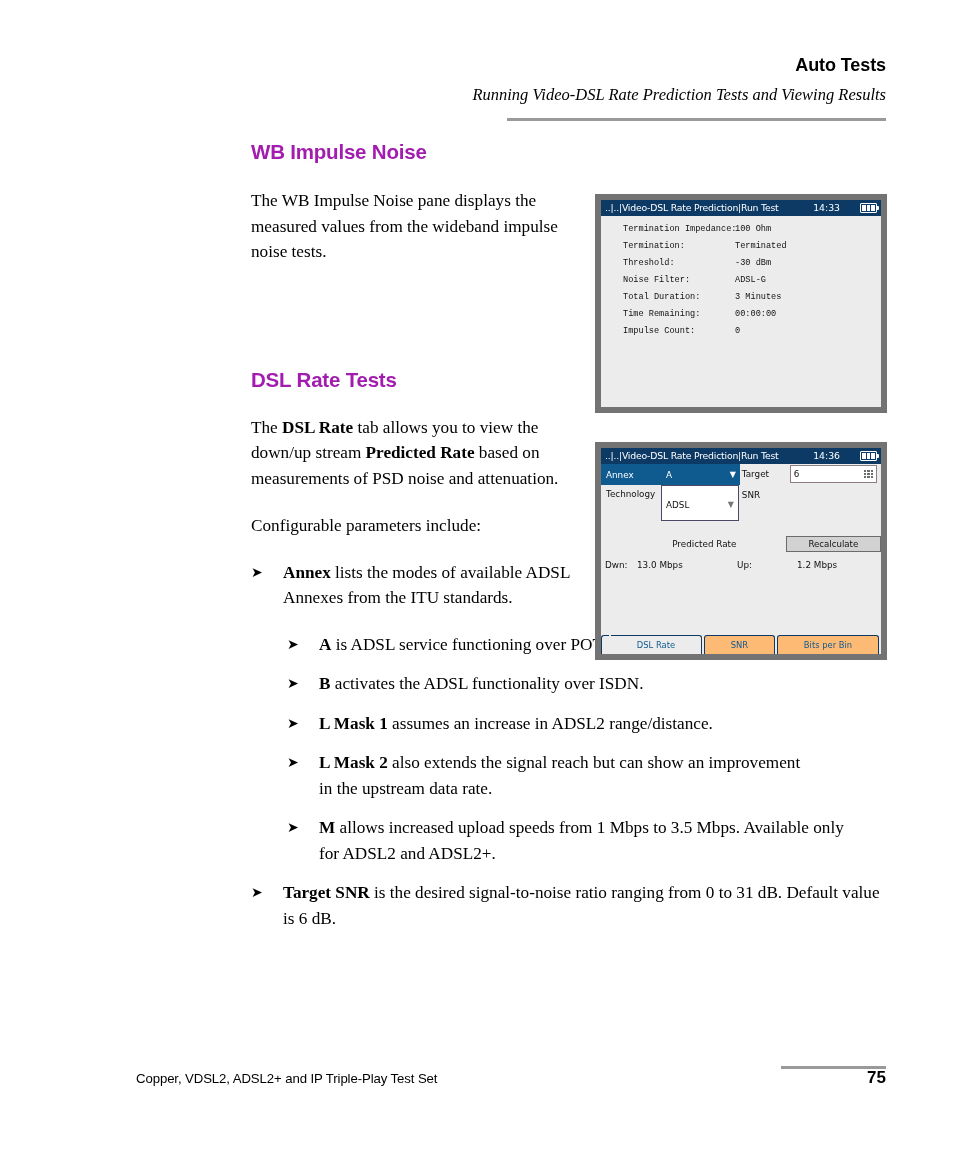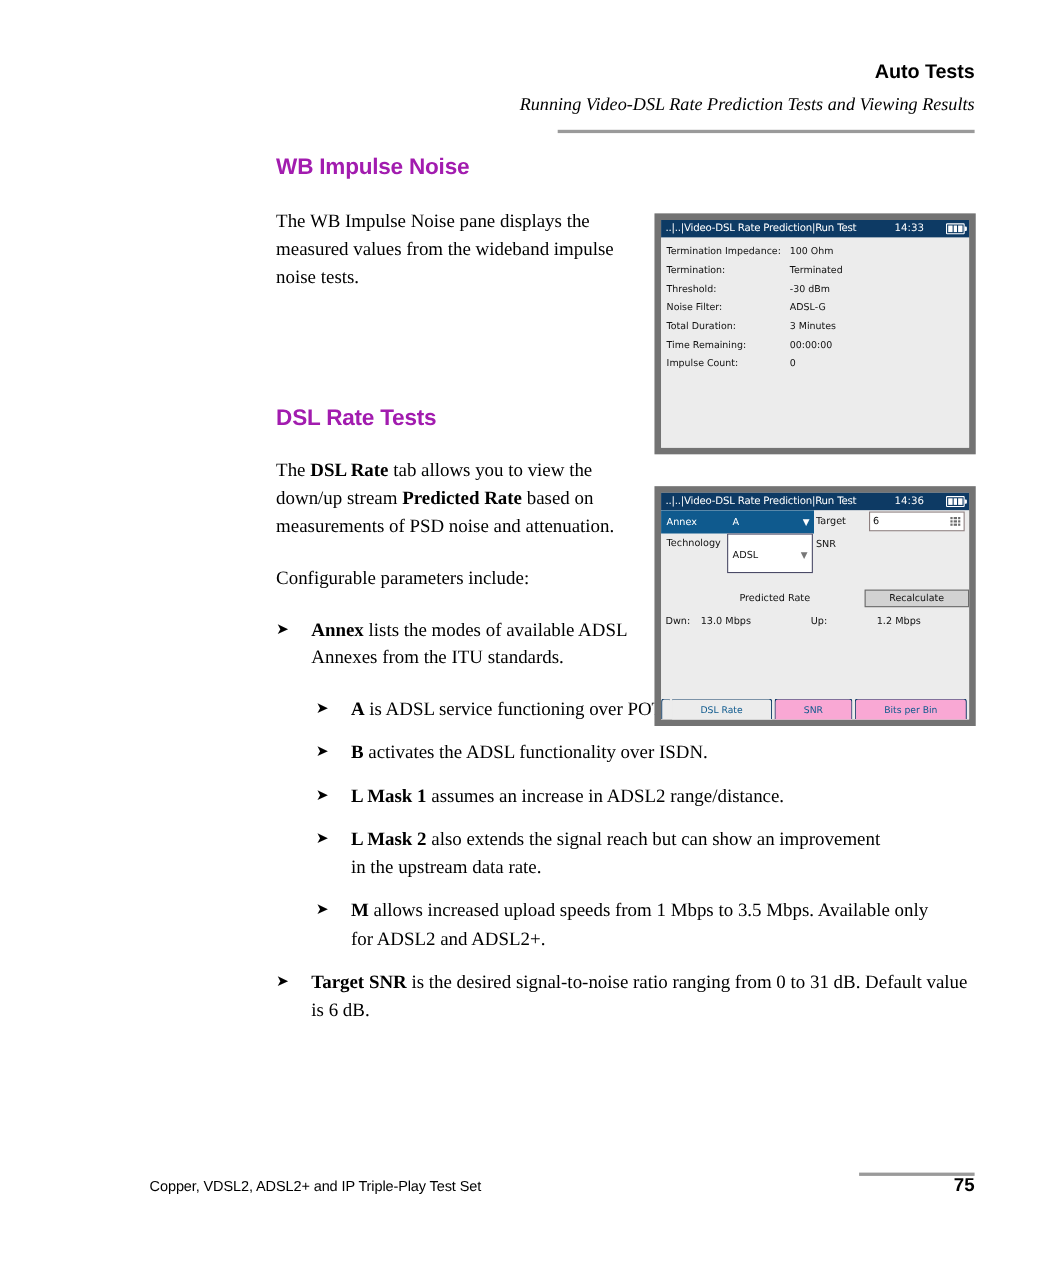--- a/index.html
+++ b/index.html
@@ -162,21 +162,22 @@
   .device-body {
     position: relative;
     background: #ececec;
     height: calc(100% - 16px);
     box-sizing: border-box;
   }
 
   
   #device-impulse { left: 595px; top: 194px; width: 292px; height: 219px; }
   .imp-rows {
-    padding: 5px 0 0 5px;
+    padding: 5px 0 0 22px;
+    font-family: Liberation Mono, monospace;
   }
   .imp-row {
     display: flex;
     font-size: 8.6px;
     color: #111;
     height: 17px;
     line-height: 17px;
     white-space: nowrap;
   }
   .imp-label { width: 112px; flex: 0 0 auto; }
@@ -340,21 +341,21 @@
     align-items: center;
     justify-content: center;
     border: 1px solid #0d3a64;
     border-bottom: none;
     box-sizing: border-box;
     border-radius: 3px 3px 0 0;
     margin-right: 2px;
   }
   .dr-tab.spacer-left { width: 8px; border-right: none; border-radius: 3px 0 0 0;}
   .dr-tab.active { background: #ececec; flex: 1 1 auto; border-left: none; border-radius: 0 3px 0 0;}
-  .dr-tab.inactive { background: #f9a8d4; flex: 1 1 auto; }
+  .dr-tab.inactive { background: #fdba74; flex: 1 1 auto; }
 
   
   .footer-text {
     position: absolute;
     left: 136px;
     top: 1071px;
     font-family: "Liberation Sans", sans-serif;
     font-size: 13.2px;
     color: #000;
     letter-spacing: -0.1px;

